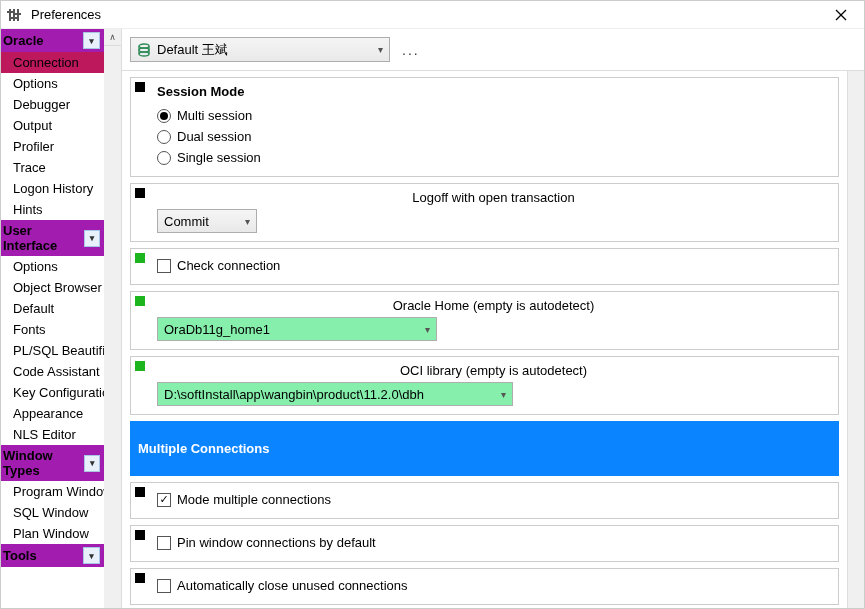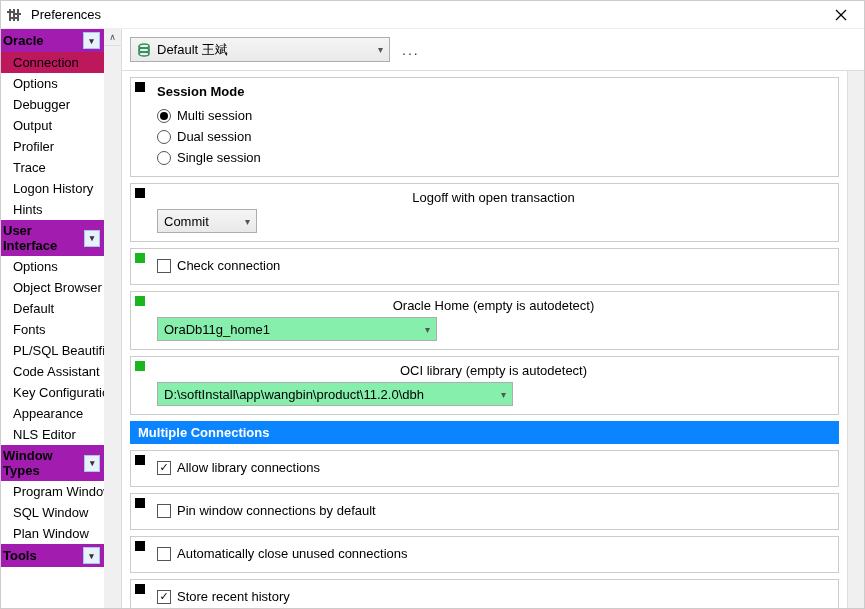--- a/index.html
+++ b/index.html
@@ -35,21 +35,21 @@
   .radio.selected::after { content:""; width:8px; height:8px; border-radius:50%; background:#000; }
   .check { width:14px; height:14px; border:1px solid #555; background:#fff; display:flex; align-items:center; justify-content:center; cursor:pointer; font-size:11px; line-height:1; }
   .check.checked::after { content:"✓"; color:#000; }
   .field-label { margin-bottom:4px;text-align:center; }
   .combo { height:24px; border:1px solid #adadad; background:#86efac; display:flex; align-items:center; padding:0 6px; cursor:pointer; }
   .combo.gray { background:linear-gradient(#f5f5f5,#e9e9e9); }
   .combo .chev { margin-left:auto; font-size:10px; color:#555; }
   .combo-180 { width:100px; }
   .combo-280 { width:280px; }
   .combo-320 { width:356px; }
-  .section-band { background:#0a84ff; color:#fff; font-weight:bold; padding:4px 8px; margin-top:6px; }
+  .section-band { background:#0a84ff; color:#fff; font-weight:bold; padding:20px 8px; margin-top:6px; }
   .db-icon { width:14px; height:14px; display:inline-flex; align-items:center; justify-content:center; }
   .adjust-icon svg, .db-icon svg { display:block; }
   .right-scrollbar { width:17px; background:#f0f0f0; border-left:1px solid #ddd; }
   .content-wrap { display:flex; flex:1; min-height:0; }
   .content-inner { flex:1; min-width:0; }
 </style>
 </head>
 <body>
 
 <div class="window">
@@ -197,21 +197,21 @@
                 <span class="chev">▾</span>
               </div>
             </div>
 
             <div class="section-band">Multiple Connections</div>
 
             <div class="group">
               <div class="marker black"></div>
               <div class="check-row">
                 <div class="check checked" id="chk-allowmult"></div>
-                <span>Allow library connections</span>
+                <span>Mode multiple connections</span>
               </div>
             </div>
 
             <div class="group">
               <div class="marker black"></div>
               <div class="check-row">
                 <div class="check" id="chk-pinwin"></div>
                 <span>Pin window connections by default</span>
               </div>
             </div>

